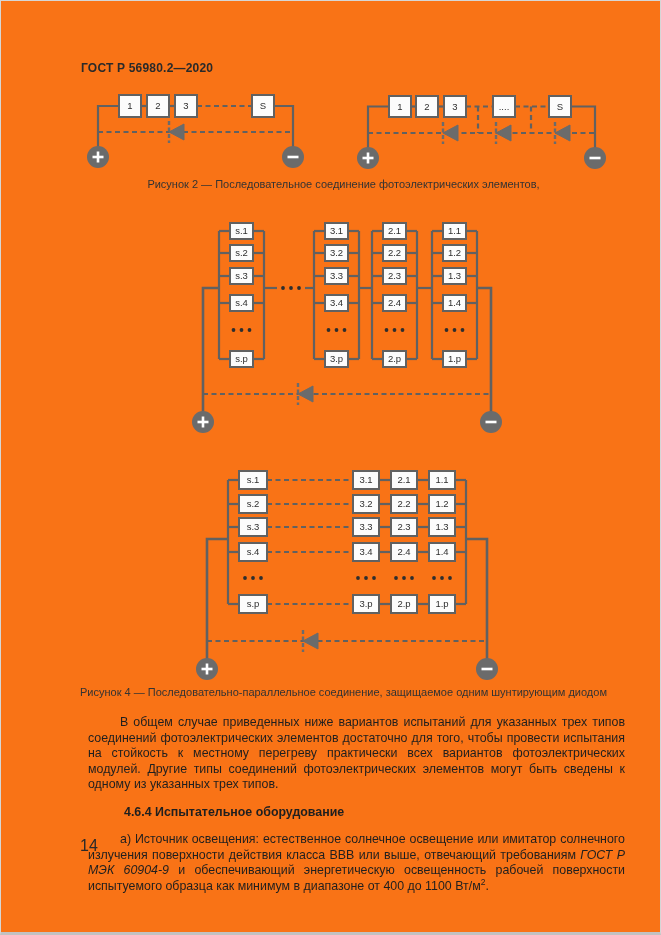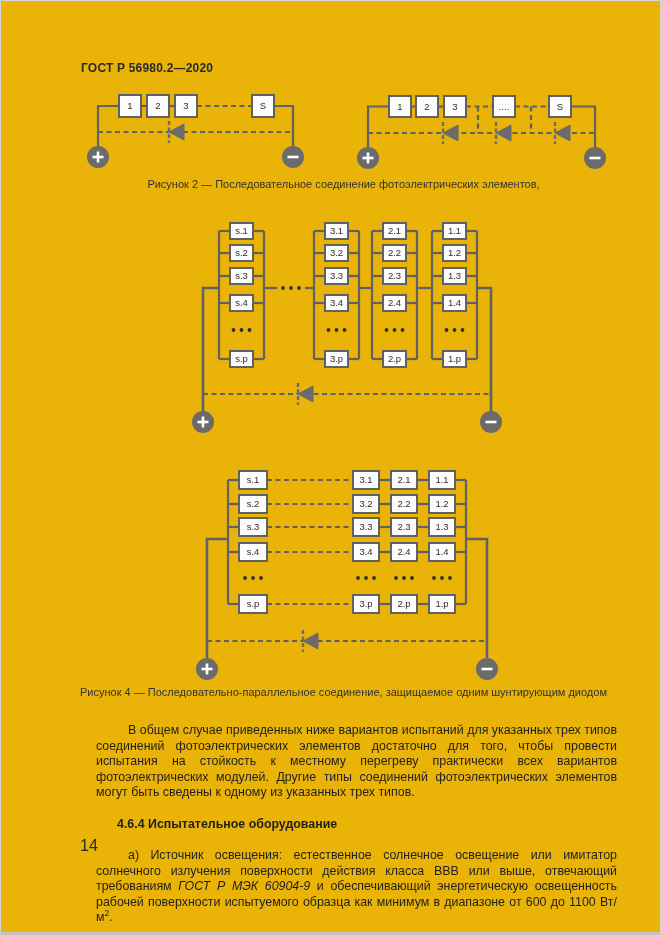--- a/index.html
+++ b/index.html
@@ -1,20 +1,20 @@
 <!DOCTYPE html>
 <html><head>
 <meta charset="utf-8">
 <style>
   html,body{margin:0;padding:0;background:#ffffff;}
   .page{
     position:relative;
     width:661px;height:935px;
     box-sizing:border-box;
-    background:#eab308;
+    background:#f97316;
     border:1px solid #d6d6d6;
     border-bottom:3px solid #c2c2c2;
     font-family:"Liberation Sans", sans-serif;
     color:#222;
     overflow:hidden;
   }
   .doc-header{
     position:absolute;left:80px;top:60px;
     font-size:12px;font-weight:bold;color:#2a2a2a;letter-spacing:.2px;
   }
@@ -24,22 +24,22 @@
     text-align:center;font-size:11px;line-height:14px;color:#333;
   }
   .cap2{top:176px;}
   .cap3{top:436px;}
   .cap4{top:684px;}
   .body-text{
     position:absolute;left:79px;top:706px;width:553px;
     font-size:12.4px;line-height:15.5px;color:#1f1f1f;
     text-align:justify;
   }
-  .body-text p{margin:16px;text-indent:32px;}
-  .body-text .subheading{margin:5px;text-indent:32px;font-weight:bold;text-align:left;}
+  .body-text p{margin:8px;text-indent:32px;}
+  .body-text .subheading{margin:12px;text-indent:32px;font-weight:bold;text-align:left;}
   .std-ref{font-style:italic;}
   sup{font-size:8.5px;line-height:0;}
   .page-number{
     position:absolute;left:79px;top:836px;
     font-size:16px;color:#2a2a2a;
   }
 </style>
 </head>
 <body>
 
@@ -462,18 +462,18 @@
   <div class="caption cap2">
     <div>Рисунок 2 — Последовательное соединение фотоэлектрических элементов,</div>
   </div>
 
 
   <div class="caption cap4">Рисунок 4 — Последовательно-параллельное соединение, защищаемое одним шунтирующим диодом</div>
 
   <div class="body-text">
     <p>В общем случае приведенных ниже вариантов испытаний для указанных трех типов соединений фотоэлектрических элементов достаточно для того, чтобы провести испытания на стойкость к местному перегреву практически всех вариантов фотоэлектрических модулей. Другие типы соединений фотоэлектрических элементов могут быть сведены к одному из указанных трех типов.</p>
     <p class="subheading">4.6.4 Испытательное оборудование</p>
-    <p><span>а) Источник освещения: естественное солнечное освещение или имитатор солнечного излучения поверхности действия класса ВВВ или выше, отвечающий требованиям </span><span class="std-ref">ГОСТ Р МЭК 60904-9</span><span> и обеспечивающий энергетическую освещенность рабочей поверхности испытуемого образца как минимум в диапазоне от 600 до 1100 Вт/м</span><sup>2</sup><span>.</span></p>
+    <p><span>а) Источник освещения: естественное солнечное освещение или имитатор солнечного излучения поверхности действия класса ВВВ или выше, отвечающий требованиям </span><span class="std-ref">ГОСТ Р МЭК 60904-9</span><span> и обеспечивающий энергетическую освещенность рабочей поверхности испытуемого образца как минимум в диапазоне от 400 до 1100 Вт/м</span><sup>2</sup><span>.</span></p>
   </div>
 
   <div class="page-number">14</div>
 
 </div>
 
 </body></html>

